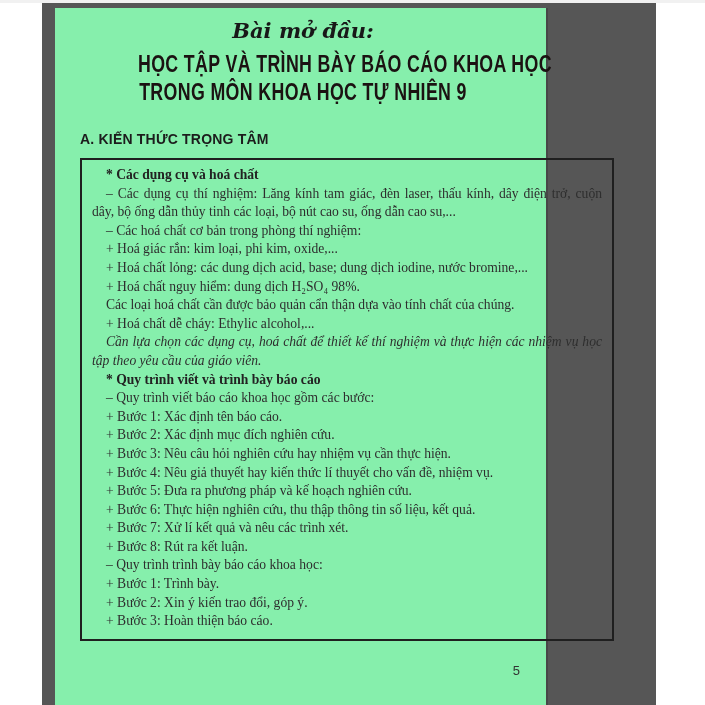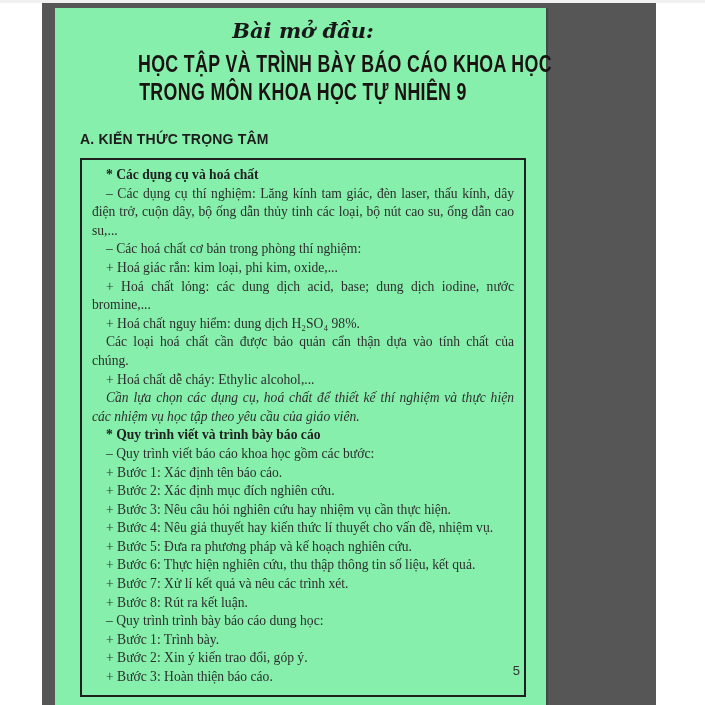--- a/index.html
+++ b/index.html
@@ -47,21 +47,21 @@
     font-weight:bold;
     font-size:14px;line-height:18px;
     color:#1c1c1c;
     letter-spacing:0.2px;
     margin:24px 0 0 0;
   }
   .content-box{
     margin-top:10px;
     border:2px solid #1f1f1f;
     box-sizing:border-box;
-    width:446px;
+    width:534px;
     padding:6px 10px 8px 10px;
   }
   .content-box p{
     margin:0;
     font-size:13.6px;
     line-height:18.6px;
     color:#2e2e2e;
     text-align:justify;
     text-indent:14px;
   }
@@ -98,19 +98,19 @@
       <p class="line--heading gap-before">* Quy trình viết và trình bày báo cáo</p>
       <p class="line--normal">– Quy trình viết báo cáo khoa học gồm các bước:</p>
       <p class="line--normal">+ Bước 1: Xác định tên báo cáo.</p>
       <p class="line--normal">+ Bước 2: Xác định mục đích nghiên cứu.</p>
       <p class="line--normal">+ Bước 3: Nêu câu hỏi nghiên cứu hay nhiệm vụ cần thực hiện.</p>
       <p class="line--normal">+ Bước 4: Nêu giả thuyết hay kiến thức lí thuyết cho vấn đề, nhiệm vụ.</p>
       <p class="line--normal">+ Bước 5: Đưa ra phương pháp và kế hoạch nghiên cứu.</p>
       <p class="line--normal">+ Bước 6: Thực hiện nghiên cứu, thu thập thông tin số liệu, kết quả.</p>
       <p class="line--normal">+ Bước 7: Xử lí kết quả và nêu các trình xét.</p>
       <p class="line--normal">+ Bước 8: Rút ra kết luận.</p>
-      <p class="line--normal">– Quy trình trình bày báo cáo dung học:</p>
+      <p class="line--normal">– Quy trình trình bày báo cáo khoa học:</p>
       <p class="line--normal">+ Bước 1: Trình bày.</p>
       <p class="line--normal">+ Bước 2: Xin ý kiến trao đổi, góp ý.</p>
       <p class="line--normal">+ Bước 3: Hoàn thiện báo cáo.</p>
     </div>
   <div class="page-number">5</div>
 </div>
 
 </body></html>

